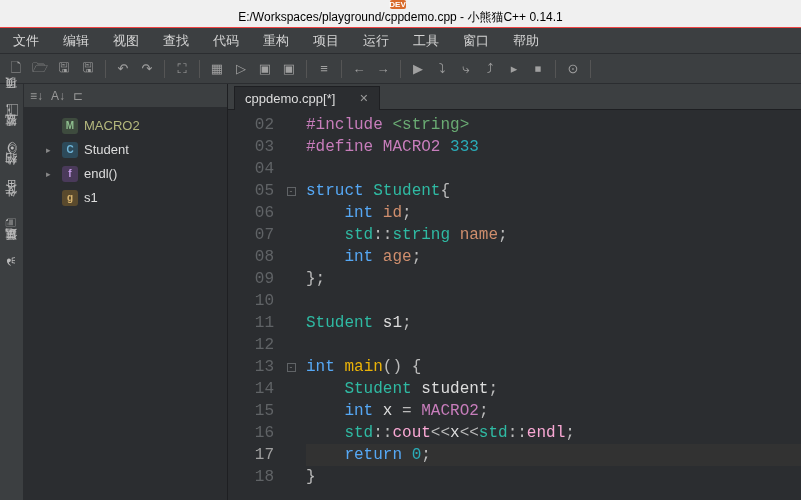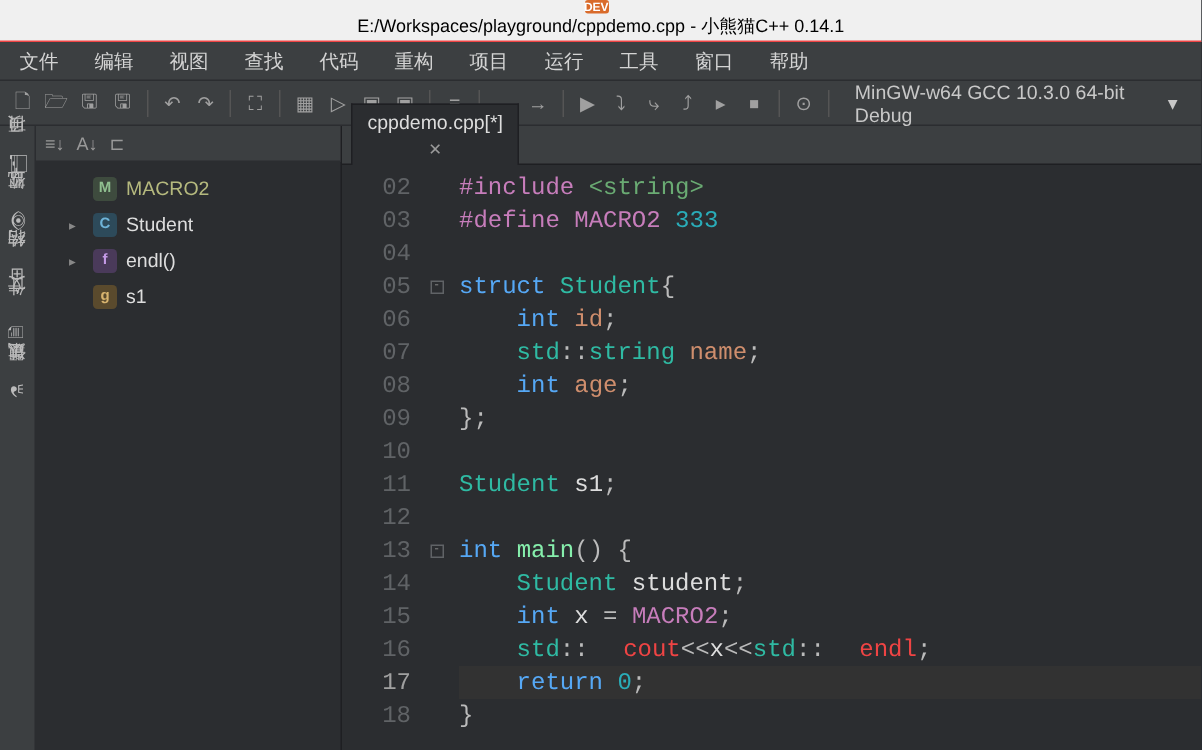--- a/index.html
+++ b/index.html
@@ -178,29 +178,28 @@
   display: flex;
   align-items: flex-end;
   padding-left: 6px;
   border-bottom: 1px solid #1e1f22;
 }
 .etab {
   background: #2b2d30;
   padding: 4px 10px;
   display: flex;
   align-items: center;
-  gap: 4px;
+  gap: 24px;
   font-size: 13px;
   color: #ddd;
   border-top: 1px solid #1e1f22;
   border-left: 1px solid #1e1f22;
   border-right: 1px solid #1e1f22;
   position: relative;
   top: 1px;
-  flex-direction: column;
 }
 .etab .close { font-size: 11px; color: #999; }
 
 .code {
   flex: 1;
   display: flex;
   font-family: "Consolas", "Courier New", monospace;
   font-size: 16px;
   line-height: 22px;
   overflow: hidden;
@@ -235,24 +234,24 @@
   white-space: pre;
 }
 .lines .cl { height: 22px; }
 .lines .cl.current { background: #323232; }
 
 
 .kw { color: #56a8f5; }
 .pp { color: #c77dbb; }
 .mac { color: #c77dbb; }
 .typename { color: #2fbaa3; }
-.typename2 { color: #ef4444; margin-left: 23px; }
+.typename2 { color: #f9a8d4; }
 .ns { color: #2fbaa3; }
 .varname { color: #cf8e6d; }
-.fn { color: #86efac; }
+.fn { color: #eab308; }
 .num { color: #2aacb8; }
 .op { color: #bbbbbb; }
 .ident { color: #ddd; }
 .inc { color: #6aab73; }
 .punc { color: #bbbbbb; }
 </style>
 </head>
 <body>
 
 <div class="titlebar">
@@ -302,24 +301,20 @@
   <div class="sep"></div>
   <div class="tbtn">▶</div>
   <div class="tbtn">⤵</div>
   <div class="tbtn">⤷</div>
   <div class="tbtn">⤴</div>
   <div class="tbtn">▸</div>
   <div class="tbtn">⏹</div>
   <div class="sep"></div>
   <div class="tbtn">⊙</div>
   <div class="sep"></div>
-  <div class="compiler">
-    <span>MinGW-w64 GCC 10.3.0 64-bit Debug</span>
-    <span>▾</span>
-  </div>
 </div>
 
 <div class="main">
 
   <div class="vtabs">
     <div class="vtab">
         <span class="vicon">🗂</span>
         <span>项目</span>
       </div>
     <div class="vtab">

